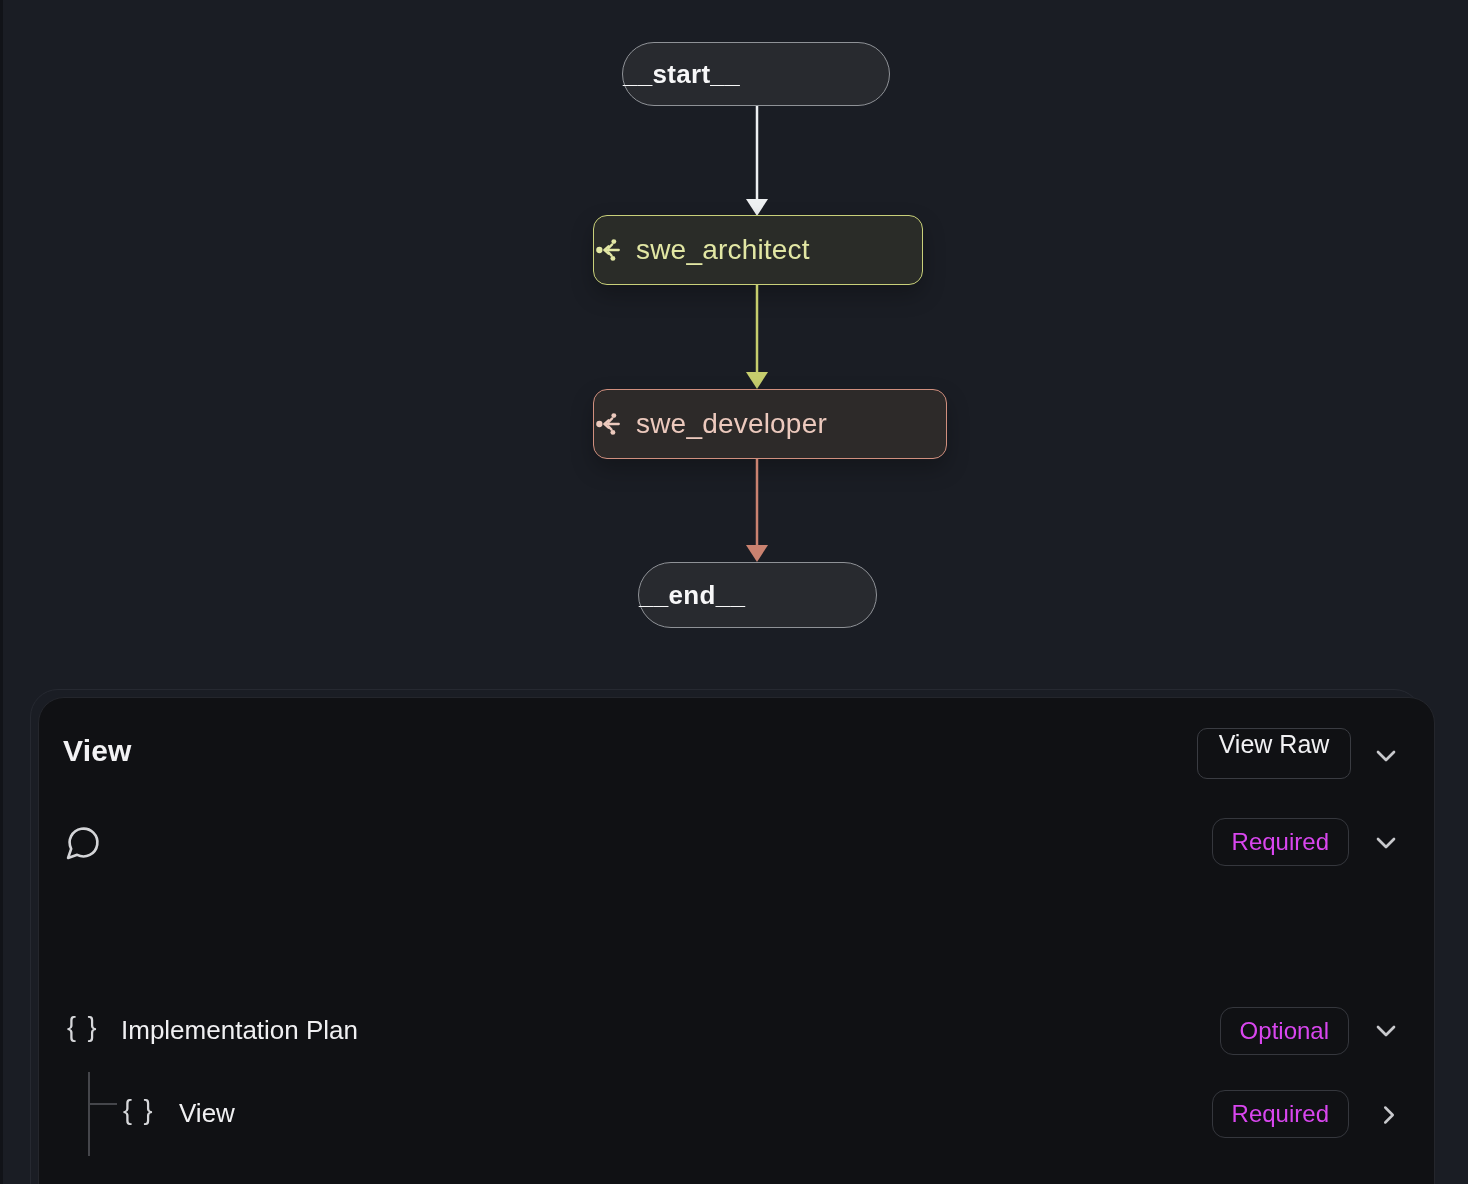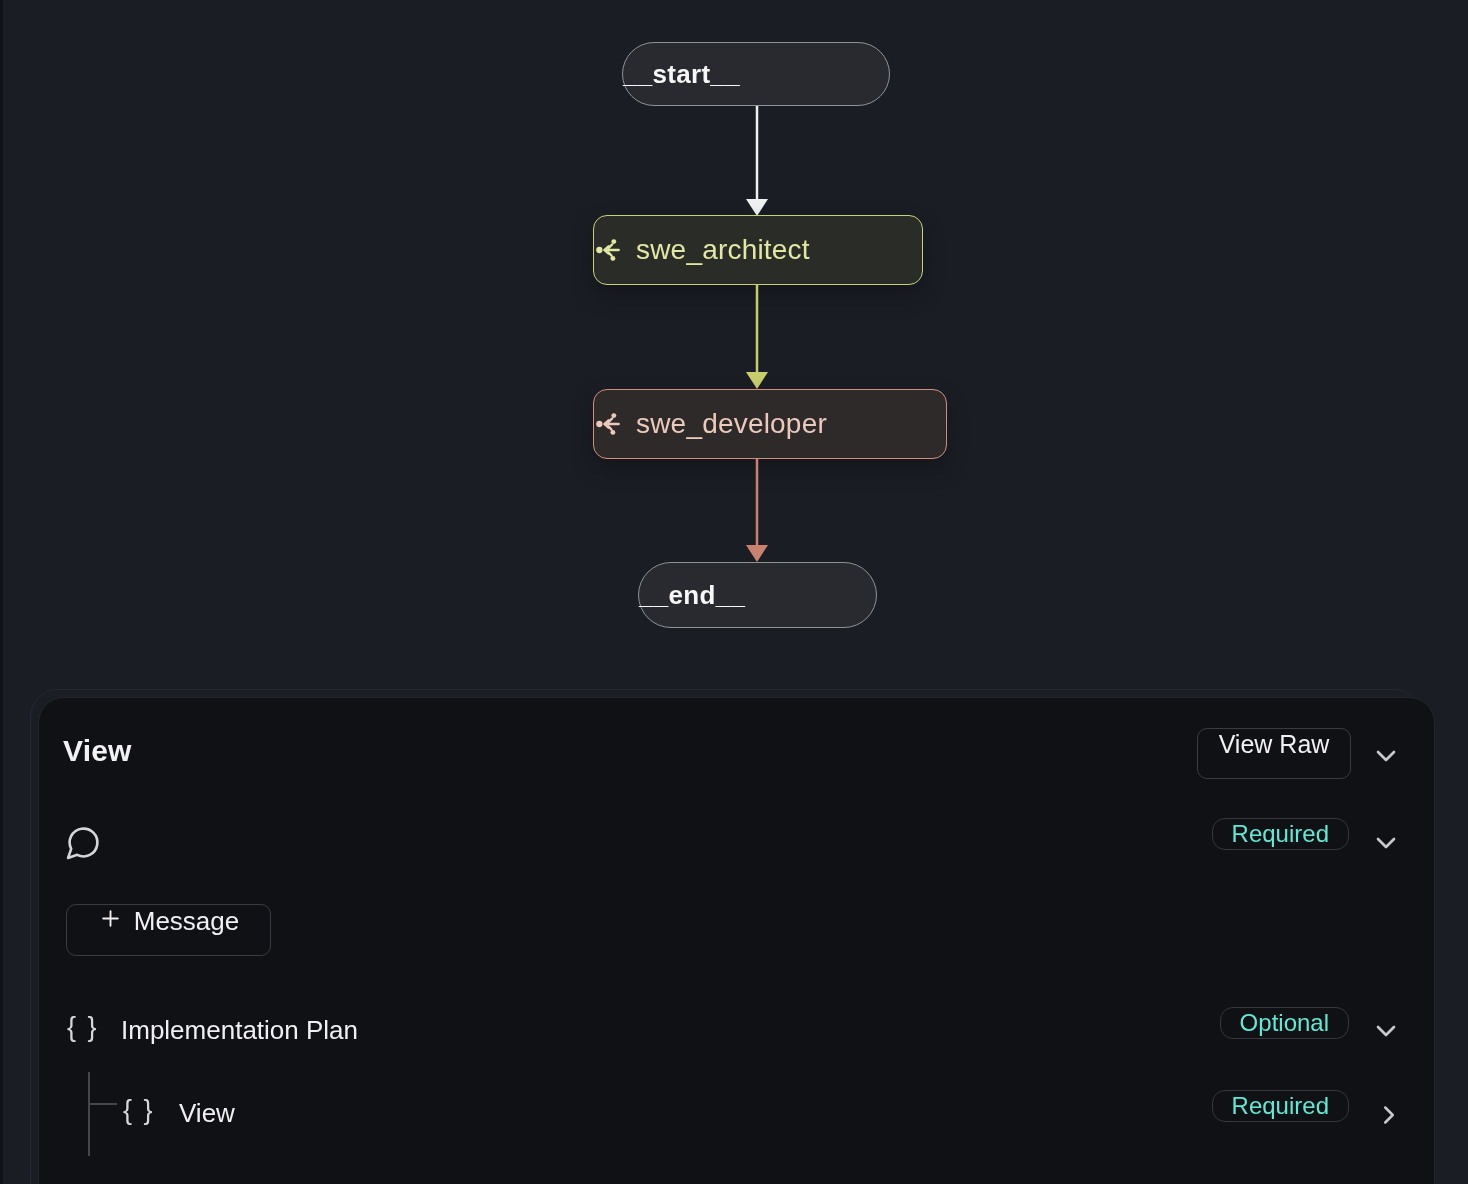--- a/index.html
+++ b/index.html
@@ -42,22 +42,22 @@
         background:transparent;cursor:pointer;font-size:25px;}
   .view-raw-btn{left:1158px;top:30px;width:154px;height:51px;}
   .message-btn{left:27px;top:206px;width:205px;height:52px;gap:11px;font-size:26px;}
   .chev{position:absolute;display:flex;align-items:center;justify-content:center;
         width:34px;height:34px;color:#c8c9cc;cursor:pointer;}
   .chev-header{left:1330px;top:41px;}
   .chev-row1{left:1330px;top:128px;}
   .chev-row2{left:1330px;top:316px;}
   .chev-row3{left:1333px;top:400px;}
   .badge{position:absolute;display:inline-flex;align-items:center;justify-content:center;
-        height:32px;padding:0 19px;border:1px solid #35373d;border-radius:13px;
-        color:#5eead4;font-size:24px;}
+        height:48px;padding:0 19px;border:1px solid #35373d;border-radius:13px;
+        color:#d946ef;font-size:24px;}
   .badge-row1{right:85px;top:120px;}
   .badge-row2{right:85px;top:309px;}
   .badge-row3{right:85px;top:392px;}
   .row-icon{position:absolute;color:#d4d5d8;display:flex;align-items:center;}
   .icon-row1{left:26px;top:126px;}
   .braces{position:absolute;color:#d6d7da;font-size:27px;font-weight:500;letter-spacing:2px;}
   .braces-row2{left:28px;top:314px;}
   .braces-row3{left:84px;top:397px;}
   .field-label{position:absolute;color:#f0f0f2;font-size:26px;font-weight:500;}
   .label-row1{left:80px;top:130px;}
@@ -148,28 +148,20 @@
           <path d="M7.9 20A9 9 0 1 0 4 16.1L2 22Z"></path>
         </svg>
     </span>
     <span class="badge badge-row1">Required</span>
     <span class="chev chev-row1">
       <svg viewBox="0 0 24 24" width="32" height="32" fill="none" stroke="currentColor" stroke-width="2" stroke-linecap="round" stroke-linejoin="round">
           <path d="M6 9l6 6 6-6"></path>
         </svg>
     </span>
 
-    <button class="btn message-btn">
-      <span style="display:flex;align-items:center;">
-        <svg viewBox="0 0 24 24" width="25" height="25" fill="none" stroke="currentColor" stroke-width="1.8" stroke-linecap="round">
-            <path d="M12 5v14M5 12h14"></path>
-          </svg>
-      </span>
-      <span>Message</span>
-    </button>
 
     <span class="braces braces-row2">{ }</span>
     <span class="field-label label-row2">Implementation Plan</span>
     <span class="badge badge-row2">Optional</span>
     <span class="chev chev-row2">
       <svg viewBox="0 0 24 24" width="32" height="32" fill="none" stroke="currentColor" stroke-width="2" stroke-linecap="round" stroke-linejoin="round">
           <path d="M6 9l6 6 6-6"></path>
         </svg>
     </span>
 

